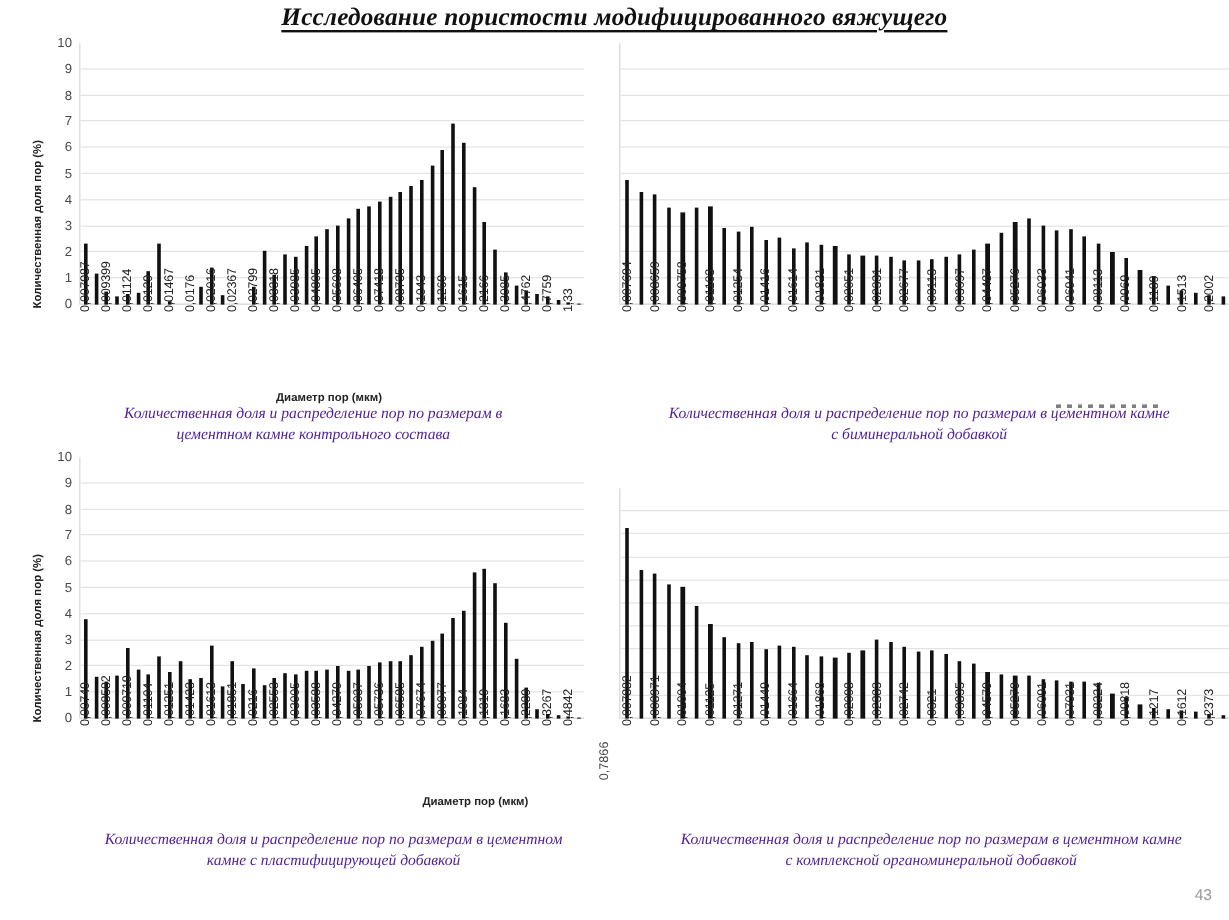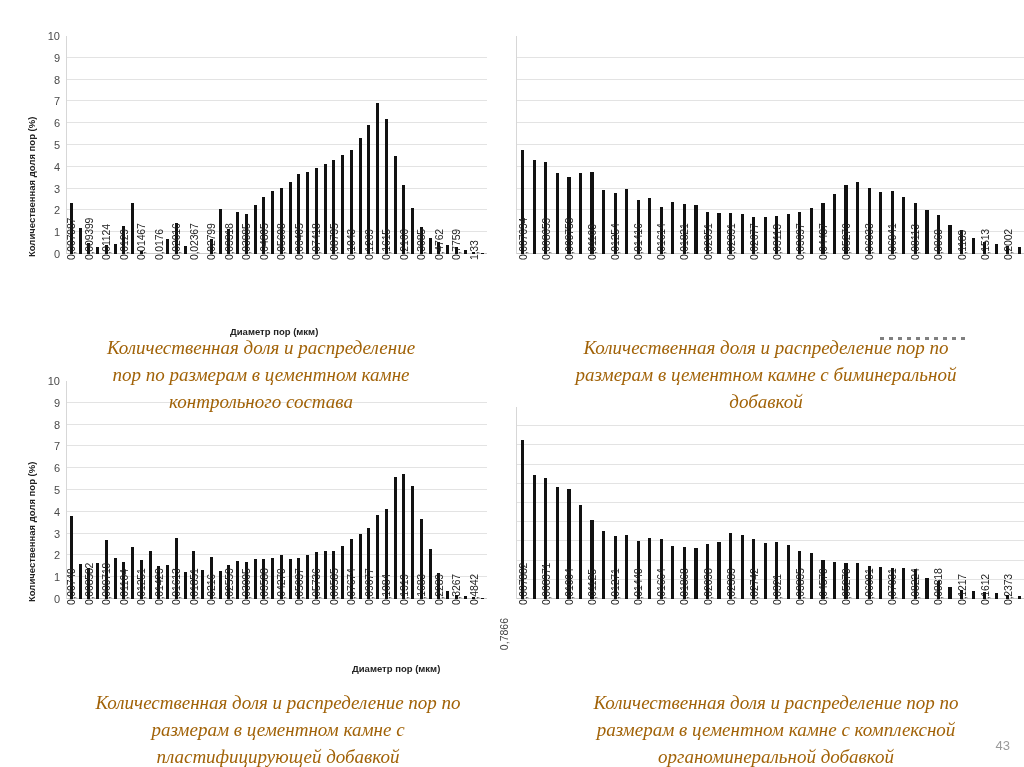--- a/index.html
+++ b/index.html
@@ -56,21 +56,21 @@
     margin-left:-5px;
   }
   .xtitle{
     position:absolute;font-size:9.5px;font-weight:bold;color:#222;white-space:nowrap;
   }
 
   
   .caption{
     position:absolute;text-align:center;
     font-family:"Liberation Serif", serif;
-    font-style:italic;font-size:19px;color:#a16207;line-height:1.42;
+    font-style:italic;font-size:13px;color:#4c1d95;line-height:1.42;
   }
   .pagenum{
     position:absolute;right:14px;bottom:6px;
     font-size:13px;color:#9a9a9a;font-family:"Liberation Sans",sans-serif;
   }
   .cutlabel{
     position:absolute;font-size:10.5px;color:#222;
     writing-mode:vertical-rl;transform:rotate(180deg);
     white-space:nowrap;opacity:.85;
   }
@@ -78,20 +78,21 @@
     position:absolute;height:3px;
     background:repeating-linear-gradient(90deg,#555 0 4px,transparent 4px 9px);
     opacity:.75;
   }
 </style>
 </head>
 <body>
 
 <div class="slide">
 
+  <div class="title">Исследование пористости модифицированного вяжущего</div>
 
   <div class="chart" style="left:22px;top:30px;width:470px;height:310px;">
     <div class="ytitle" style="left:4px;top:12px;height:215px;">Количественная доля пор (%)</div>
     <div class="yaxis" style="left:18px;top:6px;height:218px;" id="y1">
         <div class="ytick" style="top: 100%;">0</div>
         <div class="ytick" style="top: 90%;">1</div>
         <div class="ytick" style="top: 80%;">2</div>
         <div class="ytick" style="top: 70%;">3</div>
         <div class="ytick" style="top: 60%;">4</div>
         <div class="ytick" style="top: 50%;">5</div>

